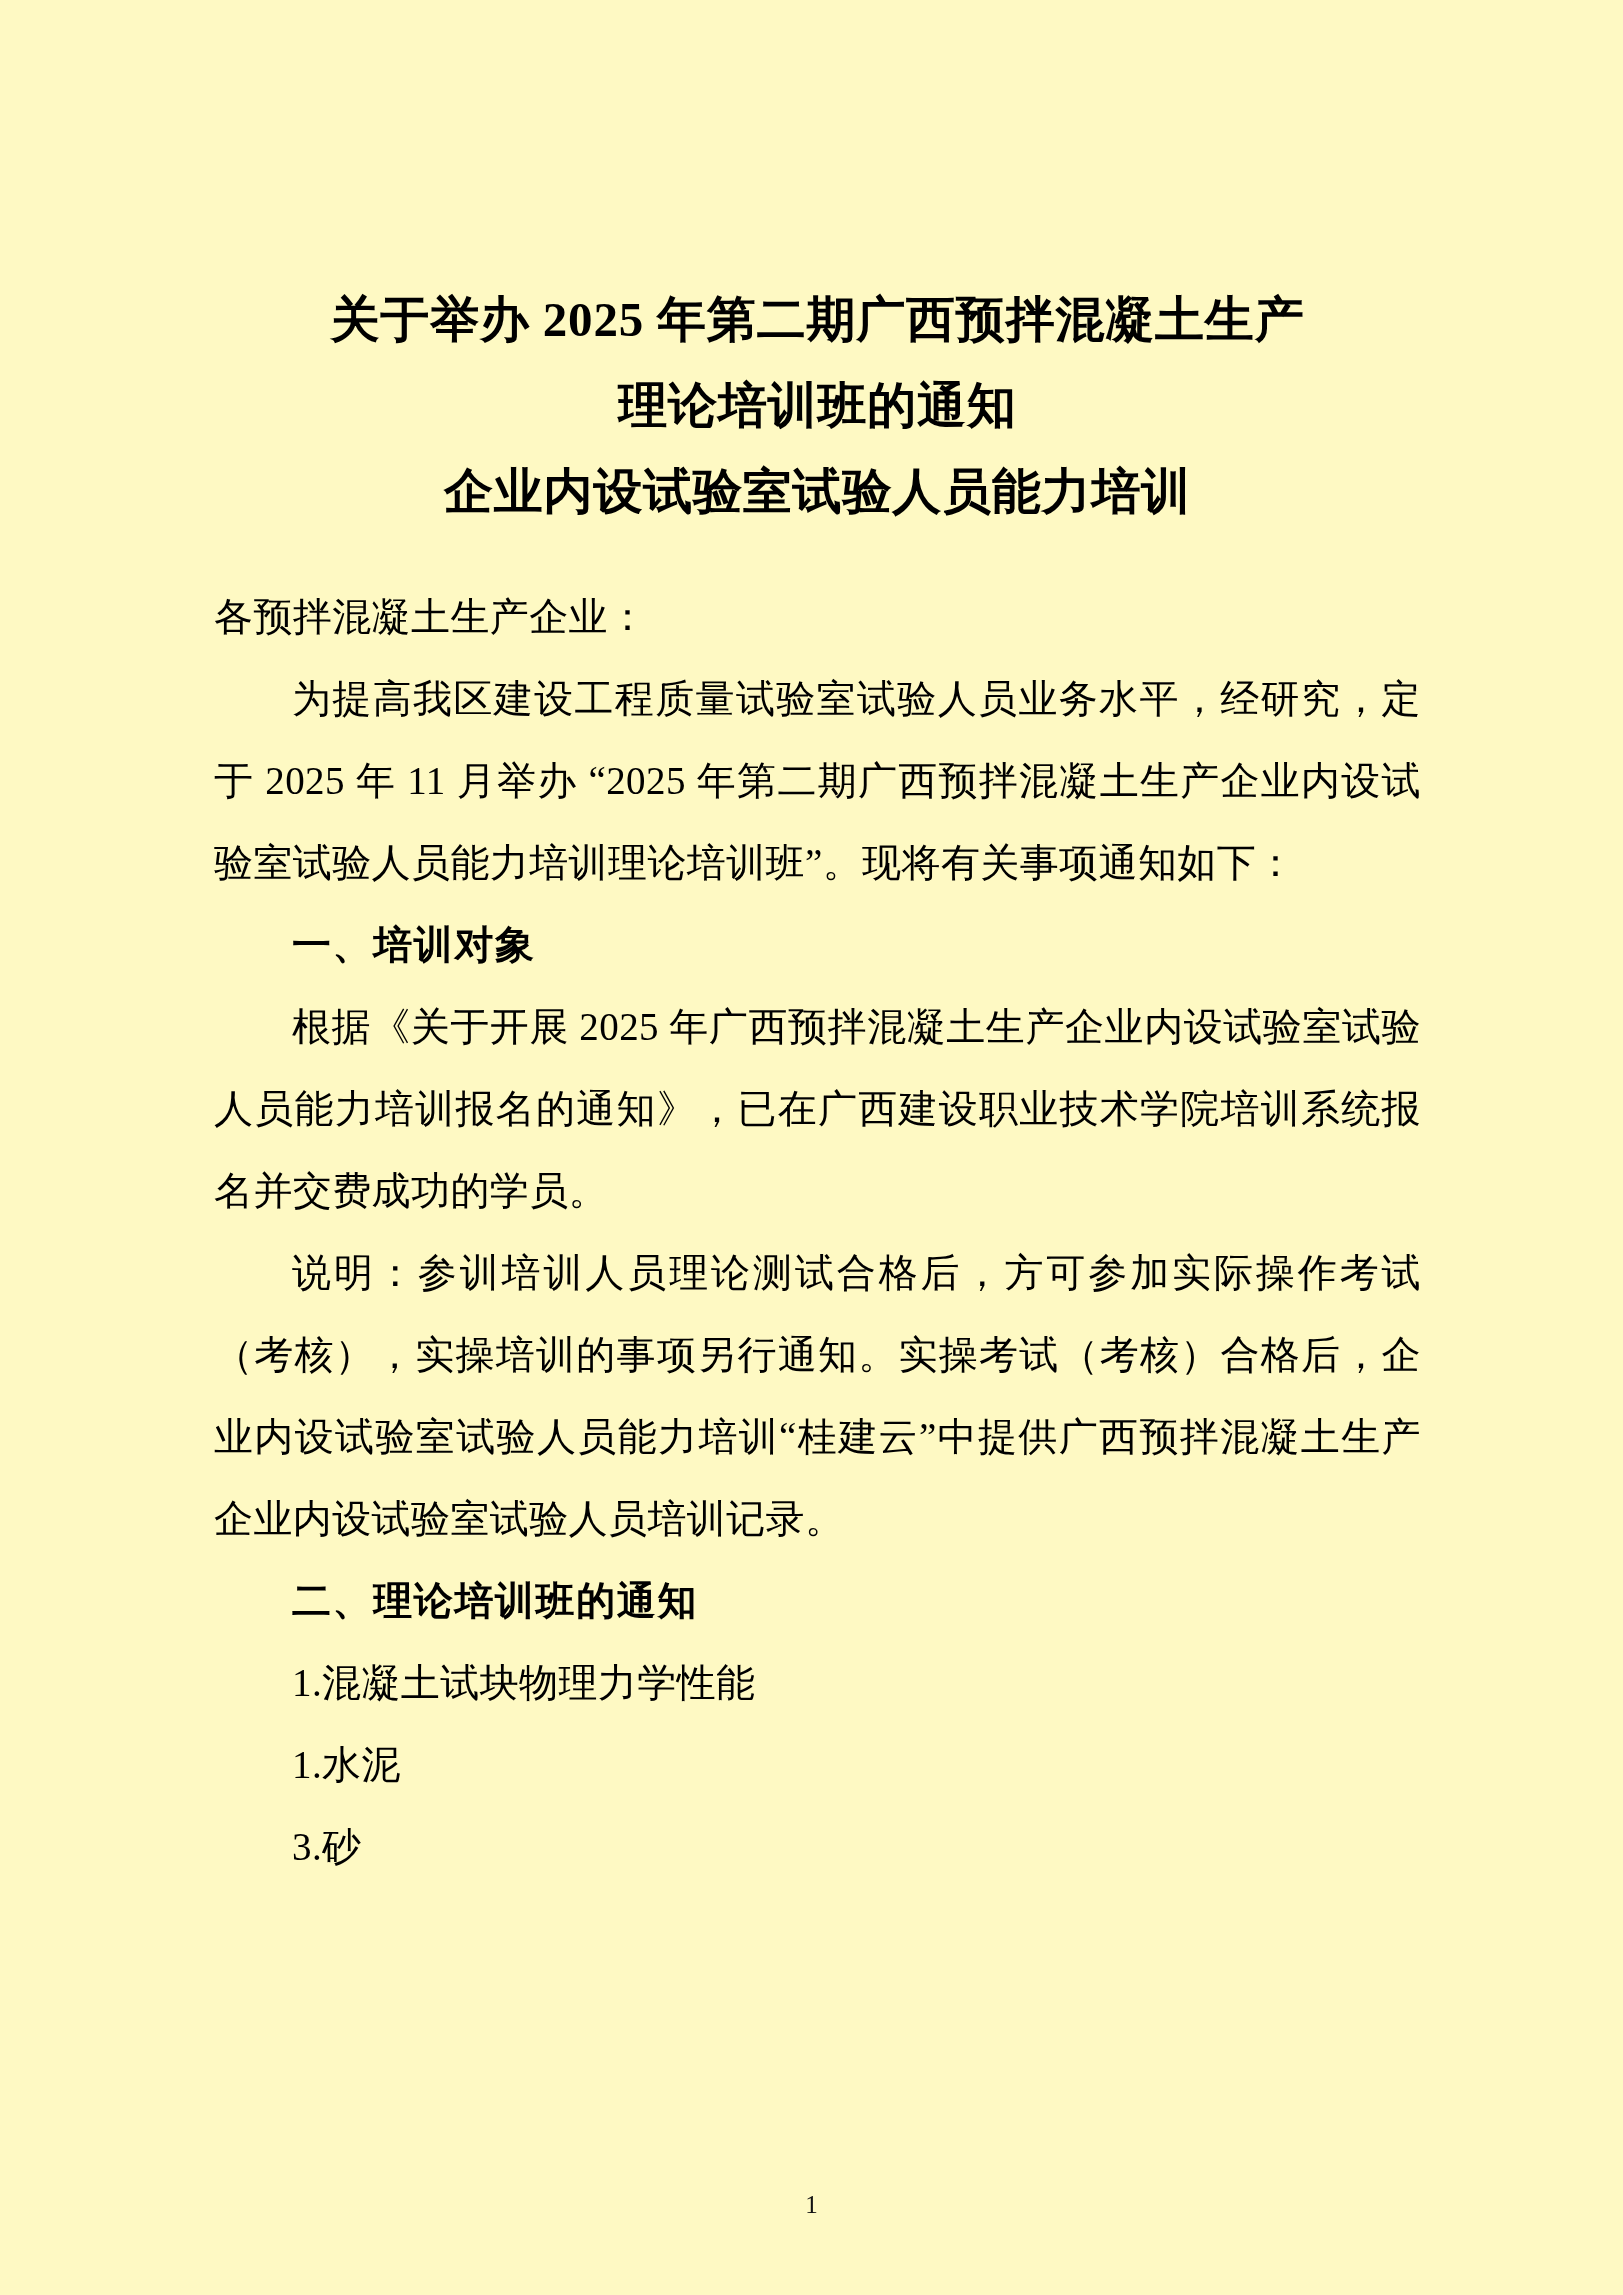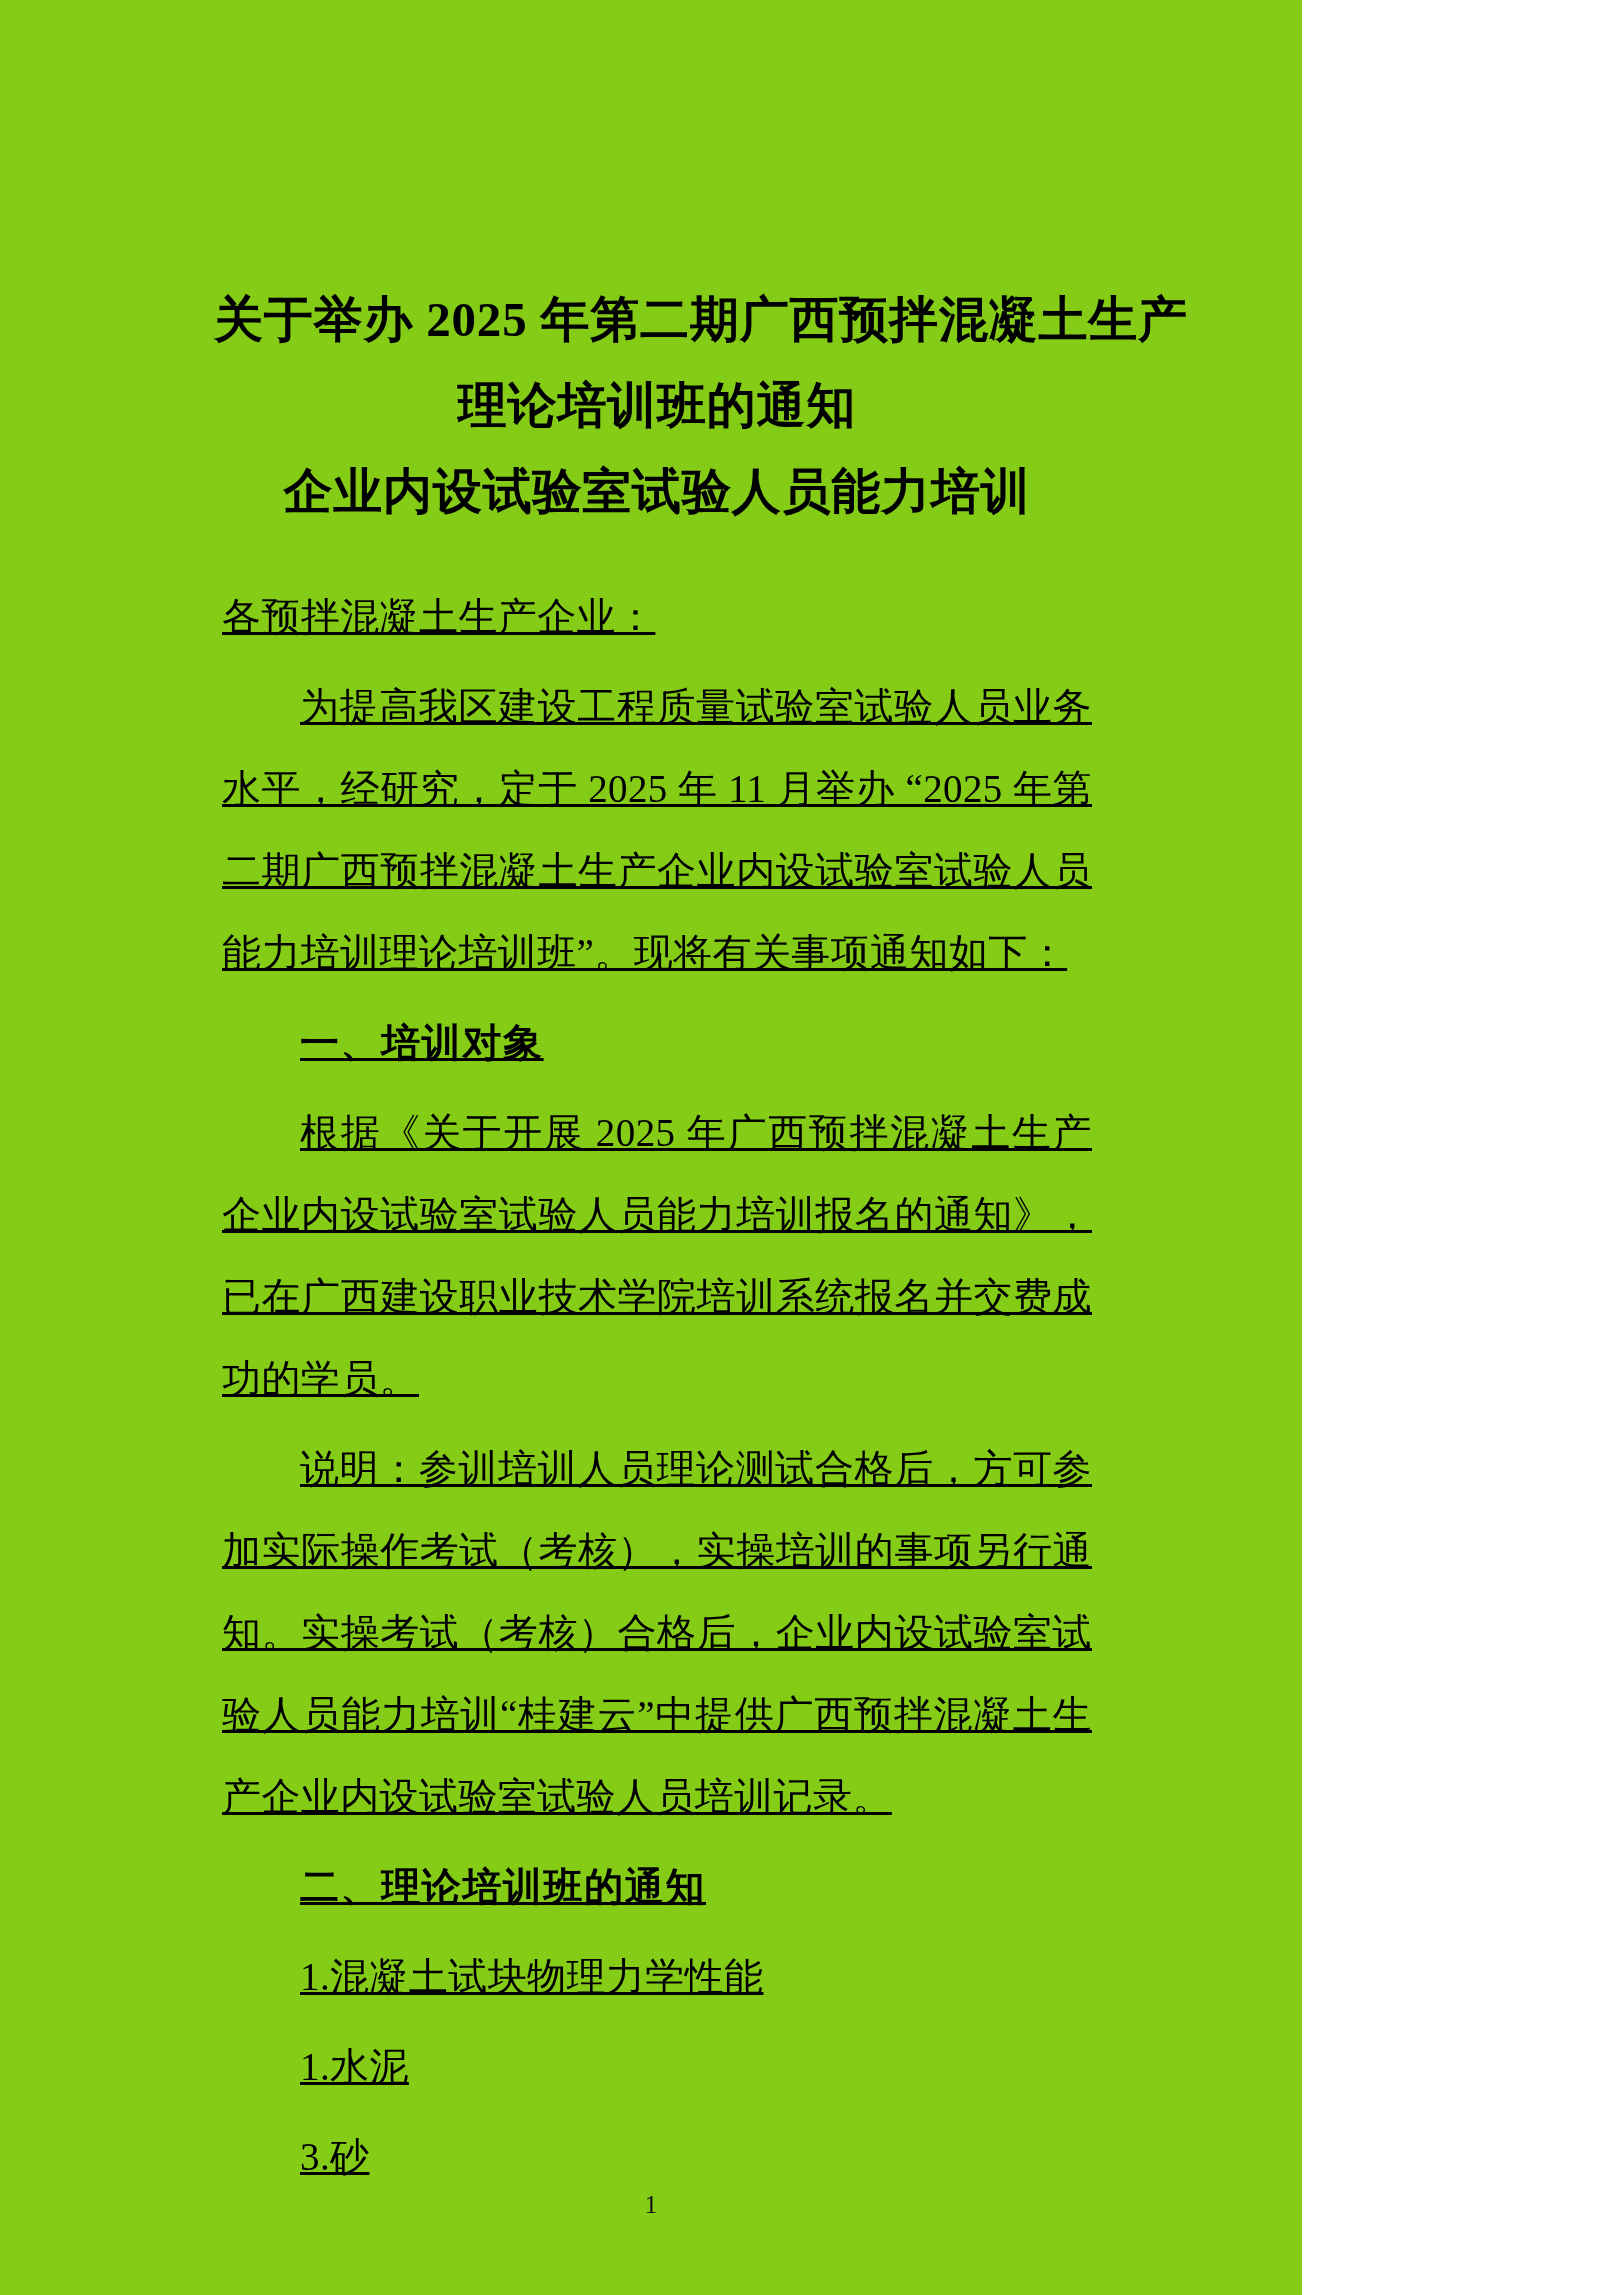--- a/index.html
+++ b/index.html
@@ -9,23 +9,23 @@
   }
   body {
     width: 1623px;
     height: 2295px;
     font-family: "Liberation Serif", serif;
     color: #000000;
     -webkit-font-smoothing: antialiased;
   }
   .page {
     position: relative;
-    width: 1302px;
+    width: 1623px;
     height: 2295px;
-    background: #84cc16;
+    background: #fef9c3;
     box-sizing: border-box;
     padding: 277px 202px 0 214px;
   }
   .doc-title {
     text-align: center;
     font-weight: bold;
     font-size: 49px;
     line-height: 86px;
     letter-spacing: 0.8px;
     margin: 0 0 41px 0;
@@ -35,22 +35,21 @@
     white-space: nowrap;
   }
   .body-text {
     font-size: 39px;
     line-height: 82px;
     text-align: justify;
     text-justify: inter-ideograph;
     letter-spacing: 0.4px;
   }
   p {
-    margin: 8px;
-    text-decoration: underline;
+    margin: 0;
   }
   .indent2 {
     text-indent: 78px;
   }
   .noindent {
     text-indent: 0;
   }
   .section-head {
     font-weight: bold;
     text-indent: 78px;

